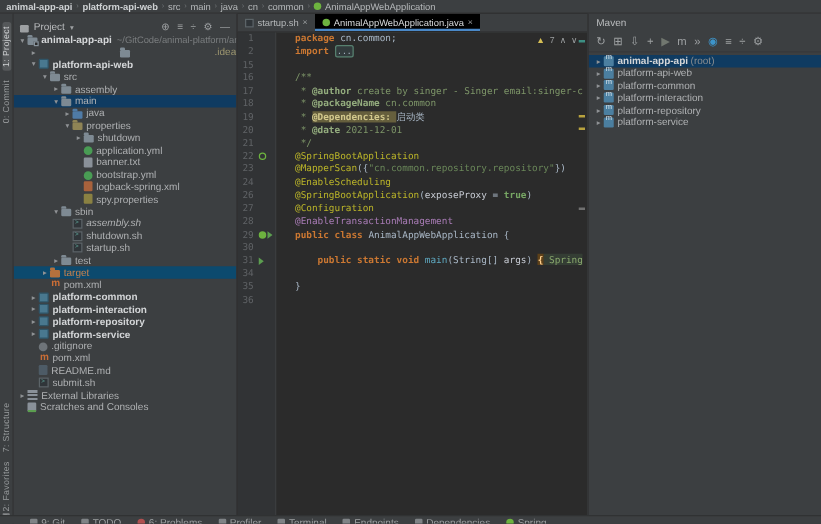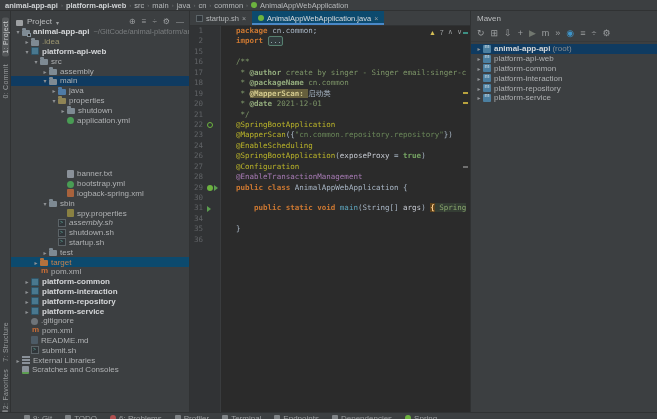--- a/index.html
+++ b/index.html
@@ -57,21 +57,21 @@
   .fi-maven-file-icon::after{content:"m";position:absolute;top:-2px;left:1px;font-weight:bold;font-size:8px;color:#cb6e36}
   .fi-git-file-icon{width:7px;height:7px;margin-top:1px;border-radius:50%;background:#6e7479}
   .fi-markdown-file-icon{width:7px;background:#4d5b66;border-radius:1px}
   .fi-library-icon{background:repeating-linear-gradient(#8a9199 0 2px,#3c3f41 2px 3px)}
   .fi-scratches-icon{width:7px;background:#8a9199;border-radius:1px;border-bottom:2px solid #5c9e50}
   
   .editor{position:absolute;left:190px;top:11px;width:280px;height:401px;background:#2b2b2b;overflow:hidden}
   .tabbar{height:15px;background:#3c3f41;border-bottom:1px solid #303233;display:flex;align-items:stretch;
     font-size:7.5px;color:#b5b8ba;box-sizing:border-box}
   .tab{display:flex;align-items:center;gap:3px;padding:0 6px;white-space:nowrap}
-  .tab.active{background:#0c4a6e;color:#dadcde;box-shadow:inset 0 -2px 0 #4a88c7}
+  .tab.active{background:#000000;color:#dadcde;box-shadow:inset 0 -2px 0 #4a88c7}
   .tab-close{color:#9da0a2;font-size:7px}
   .ti-shell-icon{width:7px;height:7px;background:#303539;border:1px solid #5c6468;box-sizing:border-box}
   .ti-spring-boot-icon{width:6px;height:6px;border-radius:50%;background:#6db33f}
   .code-area{position:absolute;left:0;top:15px;right:0;bottom:0;
     font-family:"DejaVu Sans Mono",monospace;font-size:7.5px;line-height:10.45px}
   .gutter-bg{position:absolute;left:0;top:0;bottom:0;width:30px;background:#313335;border-right:1px solid #3a3c3e}
   .code-line{position:relative;height:10.45px;display:flex;align-items:center;white-space:pre}
   .lnum{width:13px;flex:none;text-align:right;color:#606366;padding-right:2px}
   .gicons{width:16px;flex:none;display:flex;align-items:center;gap:1px;padding-left:2px}
   .ctext{padding-left:13px;white-space:pre}
@@ -169,21 +169,21 @@
         <span class="toolbar-btn">—</span>
       </span>
   </div>
   <div class="tree" id="project-tree">
       <div class="tree-row" style="padding-left: 3px;">
         <span class="chev">▾</span>
         <span class="ficon fi-project-folder-icon"></span>
         <span class="lab-bold">animal-app-api</span>
         <span class="extra">~/GitCode/animal-platform/ani</span>
       </div>
-      <div class="tree-row" style="padding-left: 12px;">
+      <div class="tree-row" style="padding-left: 12px; justify-content: space-between;">
         <span class="chev">▸</span>
         <span class="ficon fi-folder-icon"></span>
         <span class=" lab-idea">.idea</span>
       </div>
       <div class="tree-row" style="padding-left: 12px;">
         <span class="chev">▾</span>
         <span class="ficon fi-module-icon"></span>
         <span class="lab-bold">platform-api-web</span>
       </div>
       <div class="tree-row" style="padding-left: 21px;">
@@ -214,44 +214,44 @@
       <div class="tree-row" style="padding-left: 48px;">
         <span class="chev">▸</span>
         <span class="ficon fi-folder-icon"></span>
         <span>shutdown</span>
       </div>
       <div class="tree-row" style="padding-left: 48px;">
         <span class="chev"></span>
         <span class="ficon fi-yml-file-icon"></span>
         <span>application.yml</span>
       </div>
-      <div class="tree-row" style="padding-left: 48px; margin-top: 44px;">
+      <div class="tree-row" style="padding-left: 48px;">
         <span class="chev"></span>
         <span class="ficon fi-text-file-icon"></span>
         <span>banner.txt</span>
       </div>
       <div class="tree-row" style="padding-left: 48px;">
         <span class="chev"></span>
         <span class="ficon fi-yml-file-icon"></span>
         <span>bootstrap.yml</span>
       </div>
       <div class="tree-row" style="padding-left: 48px;">
         <span class="chev"></span>
         <span class="ficon fi-xml-file-icon"></span>
         <span>logback-spring.xml</span>
       </div>
-      <div class="tree-row" style="padding-left: 30px;">
-        <span class="chev">▾</span>
-        <span class="ficon fi-folder-icon"></span>
-        <span>sbin</span>
-      </div>
       <div class="tree-row" style="padding-left: 48px;">
         <span class="chev"></span>
         <span class="ficon fi-properties-file-icon"></span>
         <span>spy.properties</span>
+      </div>
+      <div class="tree-row" style="padding-left: 30px;">
+        <span class="chev">▾</span>
+        <span class="ficon fi-folder-icon"></span>
+        <span>sbin</span>
       </div>
       <div class="tree-row" style="padding-left: 39px; font-style: italic;">
         <span class="chev"></span>
         <span class="ficon fi-shell-file-icon"></span>
         <span>assembly.sh</span>
       </div>
       <div class="tree-row" style="padding-left: 39px;">
         <span class="chev"></span>
         <span class="ficon fi-shell-file-icon"></span>
         <span>shutdown.sh</span>
@@ -343,21 +343,21 @@
       </div>
     </div>
   <div class="code-area" id="code-area">
     <div class="gutter-bg"></div>
   <div class="code-line"><span class="lnum">1</span><span class="gicons"></span><span class="ctext"><span class="tk-kw">package </span><span class="tk-txt">cn.common;</span></span></div>
       <div class="code-line"><span class="lnum">2</span><span class="gicons"></span><span class="ctext"><span class="tk-kw">import </span><span class="tk-fold">...</span></span></div>
       <div class="code-line"><span class="lnum">15</span><span class="gicons"></span><span class="ctext"></span></div>
       <div class="code-line"><span class="lnum">16</span><span class="gicons"></span><span class="ctext"><span class="tk-doc">/**</span></span></div>
       <div class="code-line"><span class="lnum">17</span><span class="gicons"></span><span class="ctext"><span class="tk-doc"> * </span><span class="tk-doctag">@author </span><span class="tk-doc">create by singer - Singer email:singer-c</span></span></div>
       <div class="code-line"><span class="lnum">18</span><span class="gicons"></span><span class="ctext"><span class="tk-doc"> * </span><span class="tk-doctag">@packageName </span><span class="tk-doc">cn.common</span></span></div>
-      <div class="code-line"><span class="lnum">19</span><span class="gicons"></span><span class="ctext"><span class="tk-doc"> * </span><span class="tk-dochl">@MapperScan: </span><span class="tk-txt">启动类</span></span></div>
+      <div class="code-line"><span class="lnum">19</span><span class="gicons"></span><span class="ctext"><span class="tk-doc"> * </span><span class="tk-dochl">@Dependencies: </span><span class="tk-txt">启动类</span></span></div>
       <div class="code-line"><span class="lnum">20</span><span class="gicons"></span><span class="ctext"><span class="tk-doc"> * </span><span class="tk-doctag">@date </span><span class="tk-doc">2021-12-01</span></span></div>
       <div class="code-line"><span class="lnum">21</span><span class="gicons"></span><span class="ctext"><span class="tk-doc"> */</span></span></div>
       <div class="code-line"><span class="lnum">22</span><span class="gicons"><span class="gi-bean-icon"></span></span><span class="ctext"><span class="tk-ann">@SpringBootApplication</span></span></div>
       <div class="code-line"><span class="lnum">23</span><span class="gicons"></span><span class="ctext"><span class="tk-ann">@MapperScan</span><span class="tk-txt">({</span><span class="tk-str">"cn.common.repository.repository"</span><span class="tk-txt">})</span></span></div>
       <div class="code-line"><span class="lnum">24</span><span class="gicons"></span><span class="ctext"><span class="tk-ann">@EnableScheduling</span></span></div>
       <div class="code-line"><span class="lnum">26</span><span class="gicons"></span><span class="ctext"><span class="tk-ann">@SpringBootApplication</span><span class="tk-txt">(</span><span class="tk-attr">exposeProxy</span><span class="tk-txt"> = </span><span class="tk-true">true</span><span class="tk-txt">)</span></span></div>
       <div class="code-line"><span class="lnum">27</span><span class="gicons"></span><span class="ctext"><span class="tk-ann">@Configuration</span></span></div>
       <div class="code-line"><span class="lnum">28</span><span class="gicons"></span><span class="ctext"><span class="tk-annp">@EnableTransactionManagement</span></span></div>
       <div class="code-line"><span class="lnum">29</span><span class="gicons"><span class="gi-boot-icon"></span><span class="gi-run-icon"></span></span><span class="ctext"><span class="tk-kw">public class </span><span class="tk-cls">AnimalAppWebApplication </span><span class="tk-txt">{</span></span></div>
       <div class="code-line"><span class="lnum">30</span><span class="gicons"></span><span class="ctext"></span></div>

